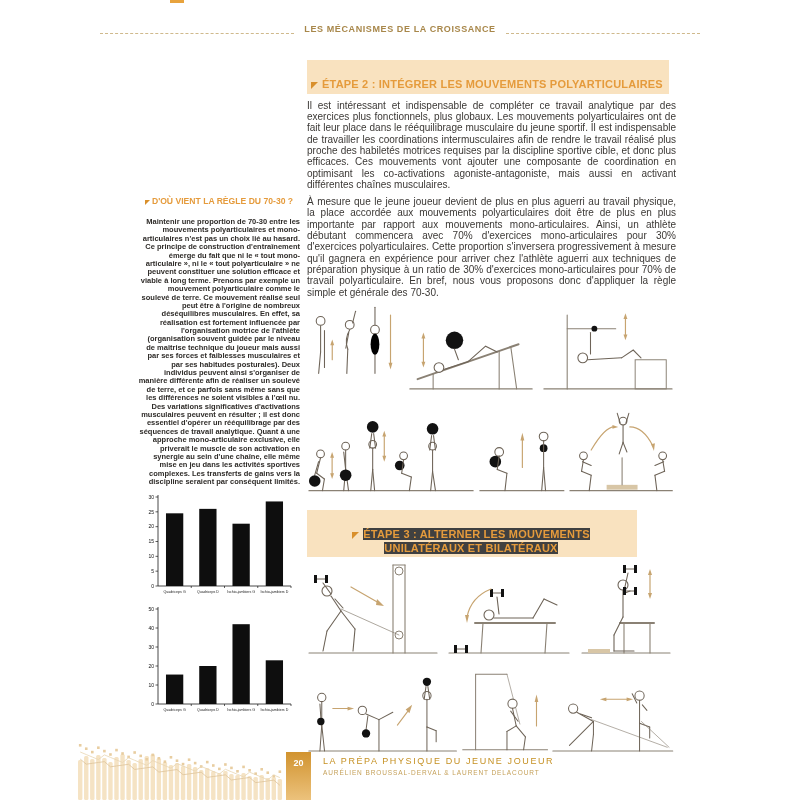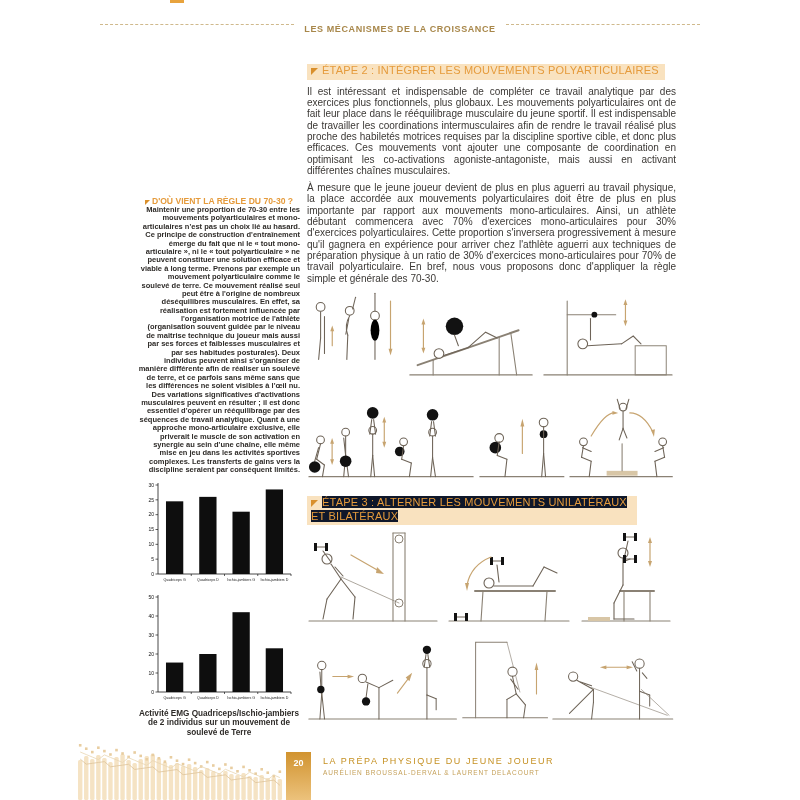--- a/index.html
+++ b/index.html
@@ -1,40 +1,40 @@
 <!DOCTYPE html>
 <html><head>
 <meta charset="utf-8">
 <style>
   html,body{margin:0;padding:0;background:#fff;}
   .page{position:relative;width:800px;height:800px;background:#ffffff;overflow:hidden;
         font-family:"Liberation Sans",sans-serif;color:#3b3835;}
 
   
-  .runhead{position:absolute;top:24px;left:100px;width:600px;display:flex;align-items:flex-start;gap:10px;}
+  .runhead{position:absolute;top:24px;left:100px;width:600px;display:flex;align-items:flex-end;gap:10px;}
   .runhead .rule{flex:1;border-top:1px dashed #cfb98c;height:0;}
   .runhead .rht{font-size:9px;font-weight:bold;letter-spacing:.6px;color:#a8874a;white-space:nowrap;}
   .edge-mark{position:absolute;top:0;left:170px;width:14px;height:3px;background:#e8a33d;}
 
   
   .sidebar{position:absolute;left:138px;top:196px;width:162px;}
   .main{position:absolute;left:307px;top:60px;width:369px;}
 
   
-  .step-head{display:inline-block;background:#f9e2bf;color:#e59b3c;font-weight:normal;
-             font-size:11px;letter-spacing:.2px;padding:0 6px 2px 4px;line-height:1.25;}
-  .step-head .txt{background:#0f172a;-webkit-box-decoration-break:clone;box-decoration-break:clone;}
+  .step-head{display:inline-block;background:#f9e2bf;color:#e59b3c;font-weight:bold;
+             font-size:11px;letter-spacing:.2px;padding:18px 6px 2px 4px;line-height:1.25;text-align:center;}
+  .step-head .txt{background:#404040;-webkit-box-decoration-break:clone;box-decoration-break:clone;}
   .tri{display:inline-block;width:0;height:0;border-top:7px solid #d98f2b;border-right:7px solid transparent;
        margin-right:4px;vertical-align:-1px;}
   .step3-wrap{width:330px;}
 
   .body-p{font-size:10px;line-height:1.13;text-align:justify;margin:6px 0 0 0;color:#3b3835;}
 
   
-  .sb-title{color:#e59b3c;font-weight:bold;font-size:8.6px;text-align:center;margin-bottom:0;}
+  .sb-title{color:#e59b3c;font-weight:bold;font-size:8.6px;text-align:center;margin-bottom:12px;}
   .sb-title .tri{border-top-width:5px;border-right-width:5px;margin-right:2px;}
   .sb-body{font-size:7.5px;font-weight:bold;line-height:1.12;text-align:right;color:#2e2b28;}
   .sb-caption{font-size:8.2px;font-weight:bold;text-align:center;color:#2e2b28;line-height:1.2;margin-top:4px;}
   .chart{display:block;margin:6px auto 0 auto;}
   .chart text{font-family:"Liberation Sans",sans-serif;}
 
   
   .illu-row{display:flex;align-items:flex-end;justify-content:space-between;margin-top:4px;}
   .figsvg line,.figsvg path{stroke:#6e6458;stroke-width:1.1;fill:none;stroke-linecap:round;}
   .figsvg .h{fill:#fff;stroke:#6e6458;stroke-width:1.1;}
@@ -124,21 +124,20 @@
         <rect x="56.230000000000004" y="61" width="17.29" height="38" fill="#0e0e0e"></rect>
         <line x1="81.5" y1="99" x2="81.5" y2="101" stroke="#1a1a1a" stroke-width="0.7"></line>
         <text x="64.875" y="105.5" text-anchor="middle" font-size="3.6" fill="#222">Quadriceps D</text>
         <rect x="89.48" y="19.200000000000003" width="17.29" height="79.8" fill="#0e0e0e"></rect>
         <line x1="114.75" y1="99" x2="114.75" y2="101" stroke="#1a1a1a" stroke-width="0.7"></line>
         <text x="98.125" y="105.5" text-anchor="middle" font-size="3.6" fill="#222">Ischio-jambiers G</text>
         <rect x="122.73" y="55.300000000000004" width="17.29" height="43.699999999999996" fill="#0e0e0e"></rect>
         <line x1="148" y1="99" x2="148" y2="101" stroke="#1a1a1a" stroke-width="0.7"></line>
         <text x="131.375" y="105.5" text-anchor="middle" font-size="3.6" fill="#222">Ischio-jambiers D</text>
       </svg>
-    <div class="sb-caption">Activité EMG Quadriceps/Ischio-jambiers de 2 individus sur un mouvement de soulevé de Terre</div>
   </div>
 
   <div class="main">
 
     <div class="step-head">
       <span class="tri"></span><span>ÉTAPE 2 : INTÉGRER LES MOUVEMENTS POLYARTICULAIRES</span>
     </div>
 
     <p class="body-p">Il est intéressant et indispensable de compléter ce travail analytique par des exercices plus fonctionnels, plus globaux. Les mouvements polyarticulaires ont de fait leur place dans le rééquilibrage musculaire du jeune sportif. Il est indispensable de travailler les coordinations intermusculaires afin de rendre le travail réalisé plus proche des habiletés motrices requises par la discipline sportive cible, et donc plus efficaces. Ces mouvements vont ajouter une composante de coordination en optimisant les co-activations agoniste-antagoniste, mais aussi en activant différentes chaînes musculaires.</p>
     <p class="body-p">À mesure que le jeune joueur devient de plus en plus aguerri au travail physique, la place accordée aux mouvements polyarticulaires doit être de plus en plus importante par rapport aux mouvements mono-articulaires. Ainsi, un athlète débutant commencera avec 70% d'exercices mono-articulaires pour 30% d'exercices polyarticulaires. Cette proportion s'inversera progressivement à mesure qu'il gagnera en expérience pour arriver chez l'athlète aguerri aux techniques de préparation physique à un ratio de 30% d'exercices mono-articulaires pour 70% de travail polyarticulaire. En bref, nous vous proposons donc d'appliquer la règle simple et générale des 70-30.</p>

